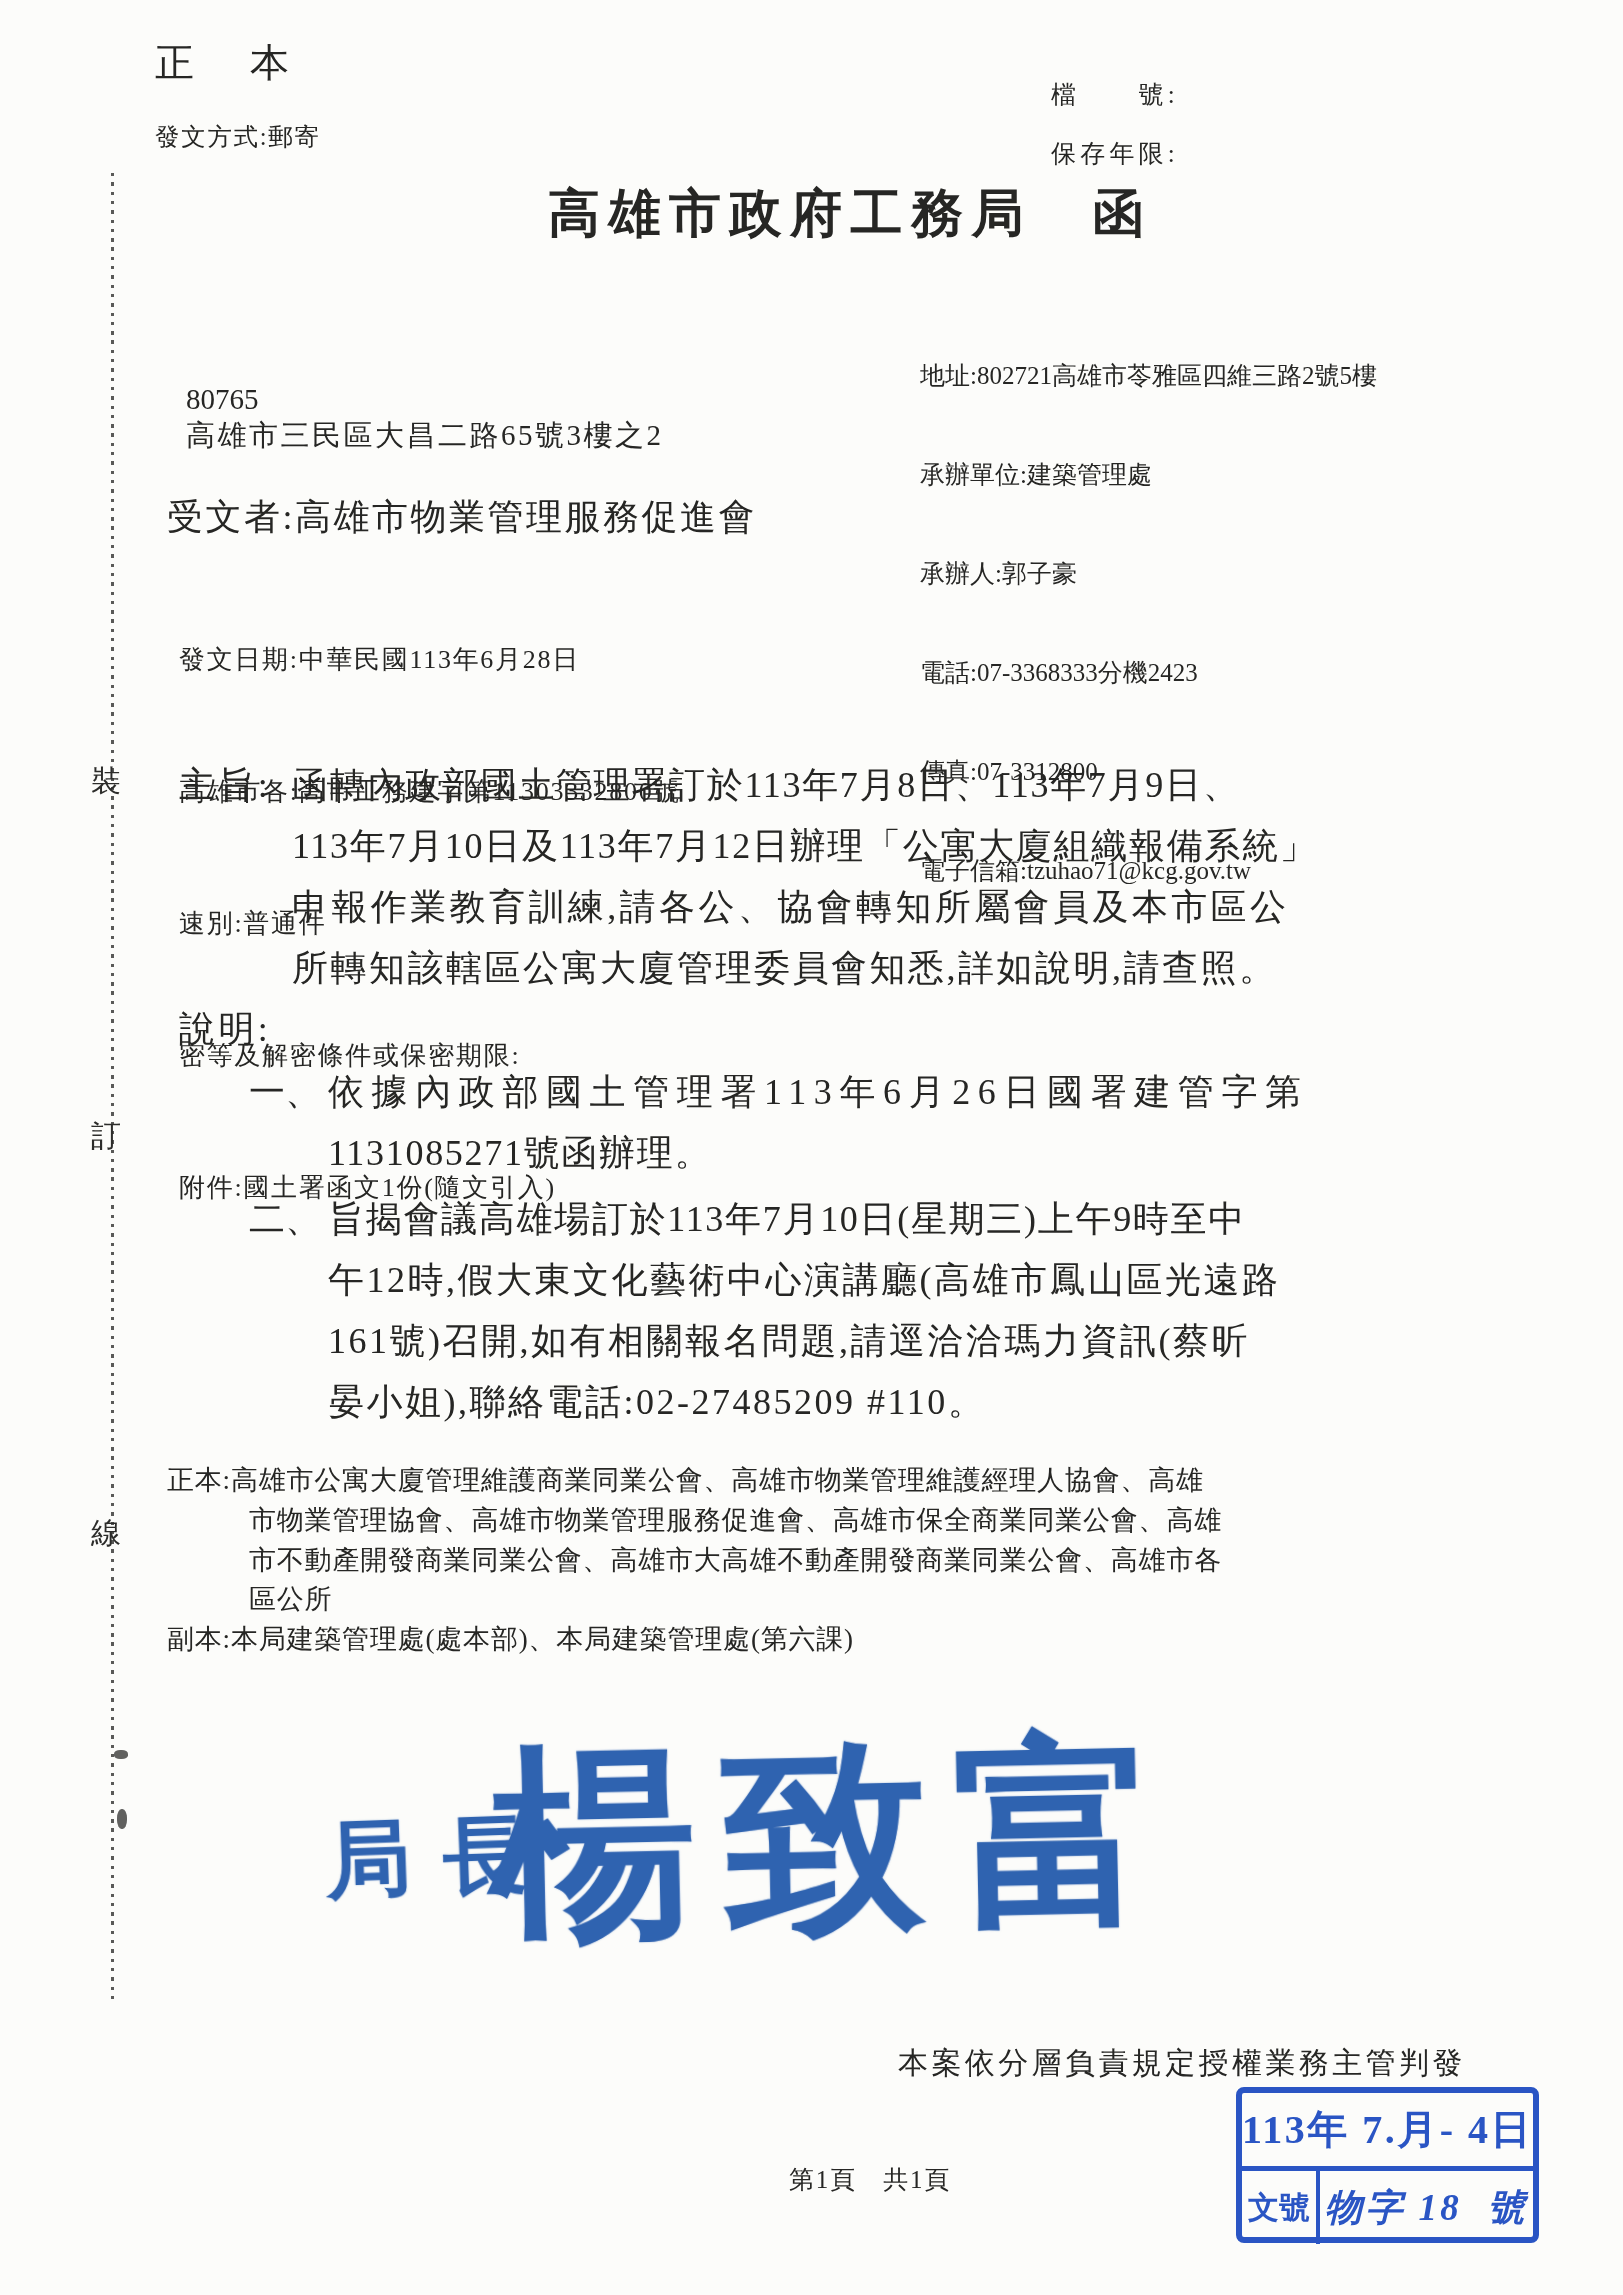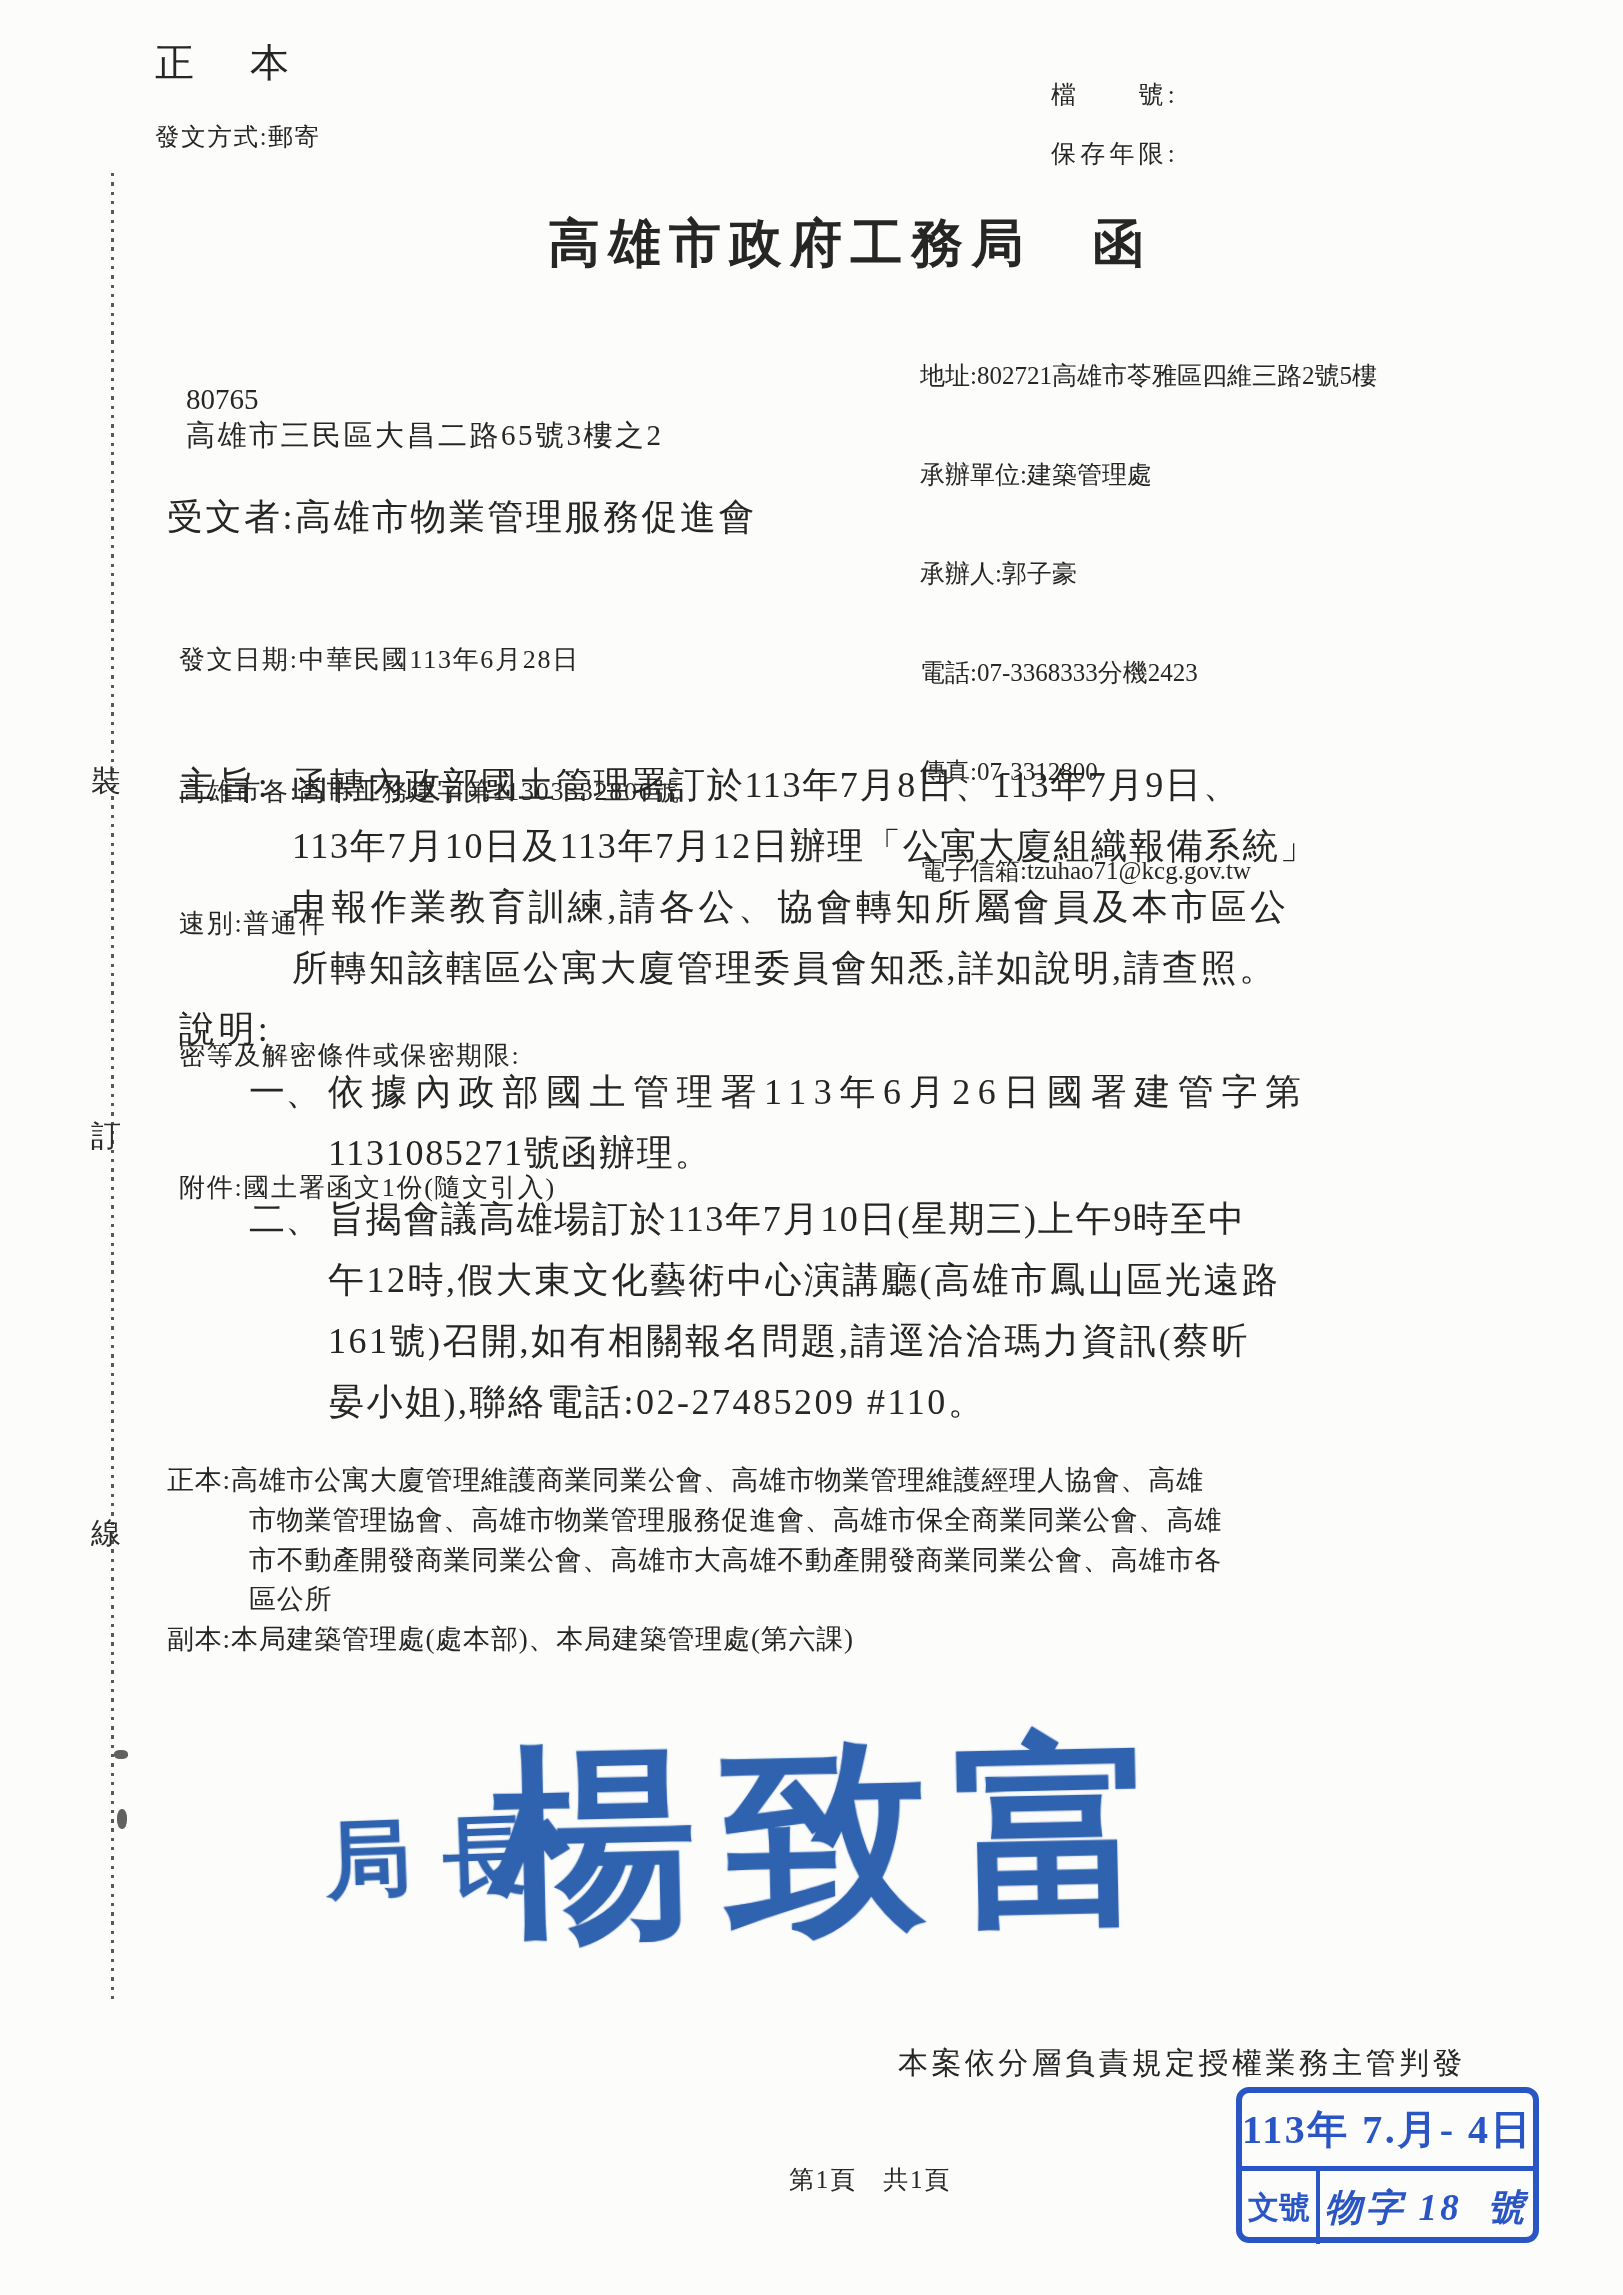--- a/index.html
+++ b/index.html
@@ -16,21 +16,21 @@
     position:absolute;left:111px;top:173px;width:2.5px;height:1830px;
     background-image:repeating-linear-gradient(to bottom,#3d3d3b 0 3.4px,transparent 3.4px 9.3px);
     opacity:.85;
   }
   .bind-char{position:absolute;left:91px;font-size:30px;color:#2c2c2a;background:transparent;}
   
   .sig{color:#2f63b0;font-weight:bold;filter:blur(0.5px);text-shadow:0 0 1.7px rgba(47,99,176,.55);}
   
   .stampbox{
     position:absolute;left:1236px;top:2087px;width:303px;height:156px;
-    border:6px solid #2a55c4;border-radius:13px;box-sizing:border-box;
+    border:6px solid #2a55c4;border-radius:8px;box-sizing:border-box;
     color:#2a55c4;filter:blur(0.3px);
   }
   .stamp-top{
     height:78px;border-bottom:5px solid #2a55c4;box-sizing:border-box;
     display:flex;align-items:center;justify-content:center;
     font-size:40px;font-weight:bold;letter-spacing:2.5px;white-space:pre;
   }
   .stamp-bottom{display:flex;height:73px;}
   .stamp-label{
     width:78px;border-right:4.2px solid #2a55c4;box-sizing:border-box;
@@ -52,21 +52,21 @@
   <div class="bind-char scan" style="top:761px;">裝</div>
   <div class="bind-char scan" style="top:1116px;">訂</div>
   <div class="bind-char scan" style="top:1513px;">線</div>
   <div class="smudge" style="left:114px;top:1750px;width:13.5px;height:8.5px;"></div>
   <div class="smudge" style="left:117px;top:1809px;width:10px;height:20px;"></div>
 
   <div class="abs scan" style="left:155px;top:41px;font-size:39px;letter-spacing:8.5px;">正　本</div>
   <div class="abs scan" style="left:155px;top:123px;font-size:24.5px;letter-spacing:1.7px;">發文方式:郵寄</div>
   <div class="abs scan" style="left:1051px;top:81px;font-size:25px;letter-spacing:4.2px;">檔　　號:</div>
   <div class="abs scan" style="left:1051px;top:140px;font-size:25px;letter-spacing:4.2px;">保存年限:</div>
-  <div class="abs scan" style="left:548px;top:184px;font-size:52px;letter-spacing:8.5px;font-weight:bold;margin-top:30px;">高雄市政府工務局　函</div>
+  <div class="abs scan" style="left:548px;top:184px;font-size:52px;letter-spacing:8.5px;font-weight:bold;">高雄市政府工務局　函</div>
 
   <div class="abs scan" style="left:920px;top:293px;font-size:25px;line-height:33px;">
     <div>地址:802721高雄市苓雅區四維三路2號5樓</div>
     <div>承辦單位:建築管理處</div>
     <div>承辦人:郭子豪</div>
     <div>電話:07-3368333分機2423</div>
     <div>傳真:07-3312800</div>
     <div>電子信箱:tzuhao71@kcg.gov.tw</div>
   </div>
 

